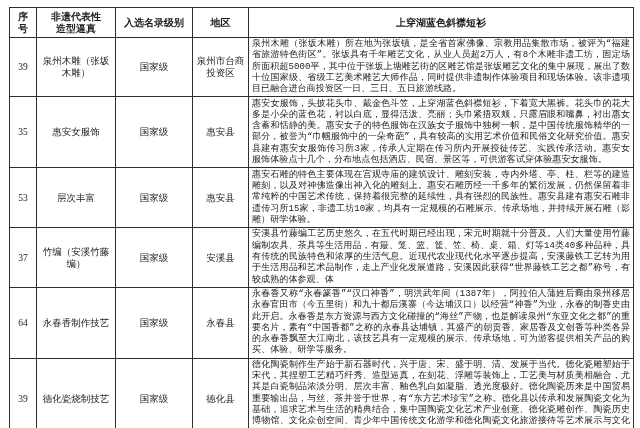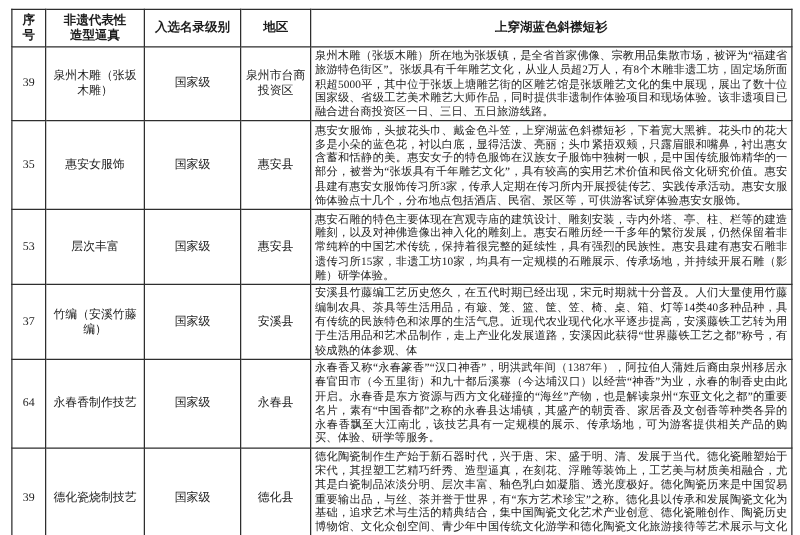--- a/index.html
+++ b/index.html
@@ -39,20 +39,21 @@
     padding:1px 2px;
   }
   td.desc{
     font-size:9px;
     line-height:11.3px;
     text-align:justify;
     text-justify:inter-ideograph;
     vertical-align:middle;
     padding:1px 3px;
     letter-spacing:0.1px;
+    font-family:Liberation Mono, monospace;
   }
   tr.hdr{height:30px;}
   tr.r0{height:58px;}
   tr.r1{height:71px;}
   tr.r2{height:60px;}
   tr.r3{height:46px;}
   tr.r4{height:67px;}
   tr.r5{height:73px;}
 </style>
 </head>
@@ -84,21 +85,21 @@
         <td class="c">泉州木雕（张坂木雕）</td>
         <td class="c">国家级</td>
         <td class="c">泉州市台商投资区</td>
         <td class="desc">泉州木雕（张坂木雕）所在地为张坂镇，是全省首家佛像、宗教用品集散市场，被评为“福建省旅游特色街区”。张坂具有千年雕艺文化，从业人员超2万人，有8个木雕非遗工坊，固定场所面积超5000平，其中位于张坂上塘雕艺街的区雕艺馆是张坂雕艺文化的集中展现，展出了数十位国家级、省级工艺美术雕艺大师作品，同时提供非遗制作体验项目和现场体验。该非遗项目已融合进台商投资区一日、三日、五日旅游线路。</td>
       </tr>
       <tr class="r1">
         <td class="c">35</td>
         <td class="c">惠安女服饰</td>
         <td class="c">国家级</td>
         <td class="c">惠安县</td>
-        <td class="desc">惠安女服饰，头披花头巾、戴金色斗笠，上穿湖蓝色斜襟短衫，下着宽大黑裤。花头巾的花大多是小朵的蓝色花，衬以白底，显得活泼、亮丽；头巾紧捂双颊，只露眉眼和嘴鼻，衬出惠女含蓄和恬静的美。惠安女子的特色服饰在汉族女子服饰中独树一帜，是中国传统服饰精华的一部分，被誉为“张坂具有千年雕艺文化”，具有较高的实用艺术价值和民俗文化研究价值。惠安县建有惠安女服饰传习所3家，传承人定期在传习所内开展授徒传艺、实践传承活动。惠安女服饰体验点十几个，分布地点包括酒店、民宿、景区等，可供游客试穿体验惠安女服饰。</td>
+        <td class="desc">惠安女服饰，头披花头巾、戴金色斗笠，上穿湖蓝色斜襟短衫，下着宽大黑裤。花头巾的花大多是小朵的蓝色花，衬以白底，显得活泼、亮丽；头巾紧捂双颊，只露眉眼和嘴鼻，衬出惠女含蓄和恬静的美。惠安女子的特色服饰在汉族女子服饰中独树一帜，是中国传统服饰精华的一部分，被誉为“巾帼服饰中的一朵奇葩”，具有较高的实用艺术价值和民俗文化研究价值。惠安县建有惠安女服饰传习所3家，传承人定期在传习所内开展授徒传艺、实践传承活动。惠安女服饰体验点十几个，分布地点包括酒店、民宿、景区等，可供游客试穿体验惠安女服饰。</td>
       </tr>
       <tr class="r2">
         <td class="c">53</td>
         <td class="c">层次丰富</td>
         <td class="c">国家级</td>
         <td class="c">惠安县</td>
         <td class="desc">惠安石雕的特色主要体现在宫观寺庙的建筑设计、雕刻安装，寺内外塔、亭、柱、栏等的建造雕刻，以及对神佛造像出神入化的雕刻上。惠安石雕历经一千多年的繁衍发展，仍然保留着非常纯粹的中国艺术传统，保持着很完整的延续性，具有强烈的民族性。惠安县建有惠安石雕非遗传习所15家，非遗工坊10家，均具有一定规模的石雕展示、传承场地，并持续开展石雕（影雕）研学体验。</td>
       </tr>
       <tr class="r3">
         <td class="c">37</td>

